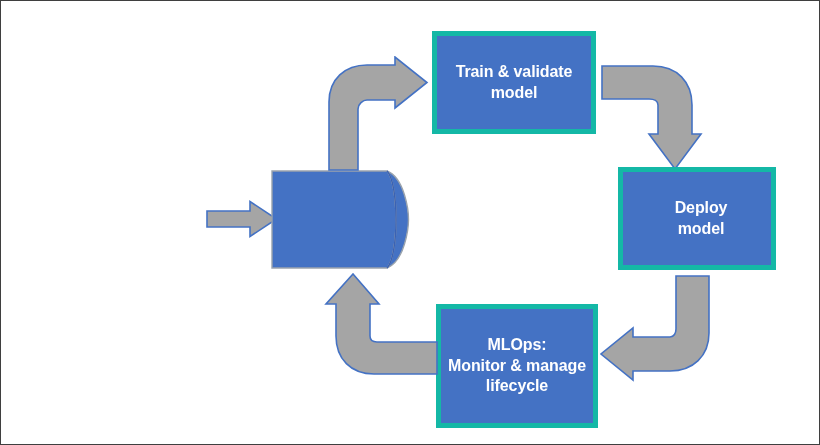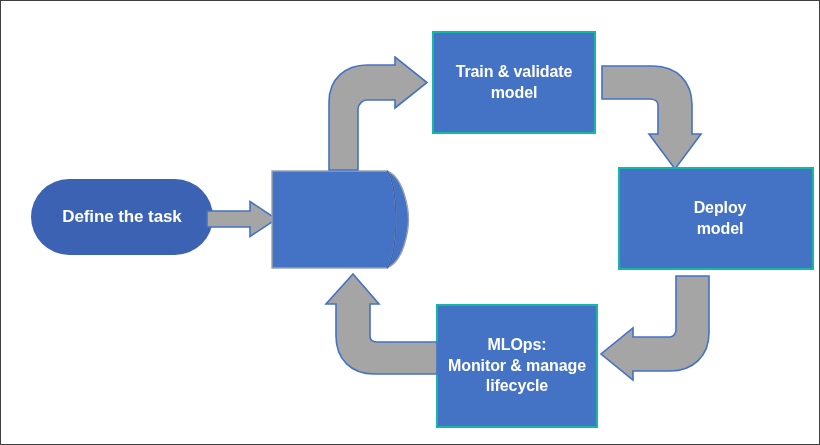--- a/index.html
+++ b/index.html
@@ -27,21 +27,21 @@
     font-weight:bold;
     line-height:1.28;
     letter-spacing:-0.1px;
     white-space:pre-line;
     user-select:none;
   }
 
   
   .box{
     background:#4472C4;
-    border:2px solid #14b8a6;
+    border:5px solid #14b8a6;
     font-size:16px;
   }
 
   
   .rounded{
     background:#3B62B3;
     border-radius:999px;
     font-size:17px;
   }
 
@@ -78,23 +78,20 @@
     stroke:#4472C4;
     stroke-width:1.6;
     stroke-linejoin:miter;
   }
 </style>
 </head>
 <body>
 
 <div id="canvas">
 
-  <div class="shape rounded" style="left:30px; top:178px; width:182px; height:76px;">
-    <span>Define the task</span>
-  </div>
 
   <div class="arrow" style="left:205px; top:199px; width:72px; height:38px;">
     <svg viewBox="0 0 72 38" preserveAspectRatio="none">
       <path class="arrow-body" d="M 1,11 L 44,11 L 44,1.5 L 70.5,19 L 44,36.5 L 44,27 L 1,27 Z"></path>
     </svg>
   </div>
 
   <div class="shape cylinder" style="left:268px; top:168px; width:143px; height:101px;">
     <svg class="cyl-svg" viewBox="0 0 143 101" preserveAspectRatio="none">
 
@@ -140,21 +137,21 @@
                L 74,110
                L 48,75
                L 57,75
                L 57,46
                C 57,42 53,40 48,40
                L 1,40
                Z"></path>
     </svg>
   </div>
 
-  <div class="shape box" style="left:617px; top:166px; width:196px; height:103px;padding-left:8px;">
+  <div class="shape box" style="left:617px; top:166px; width:158px; height:103px;padding-left:8px;">
     <span>Deploy
 model</span>
   </div>
 
   <div class="arrow" style="left:598px; top:272px; width:118px; height:110px;">
     <svg viewBox="0 0 118 110" preserveAspectRatio="none">
 
       <path class="arrow-body" d="M 110,3
                L 110,60
                C 110,83 94,98 71,98

